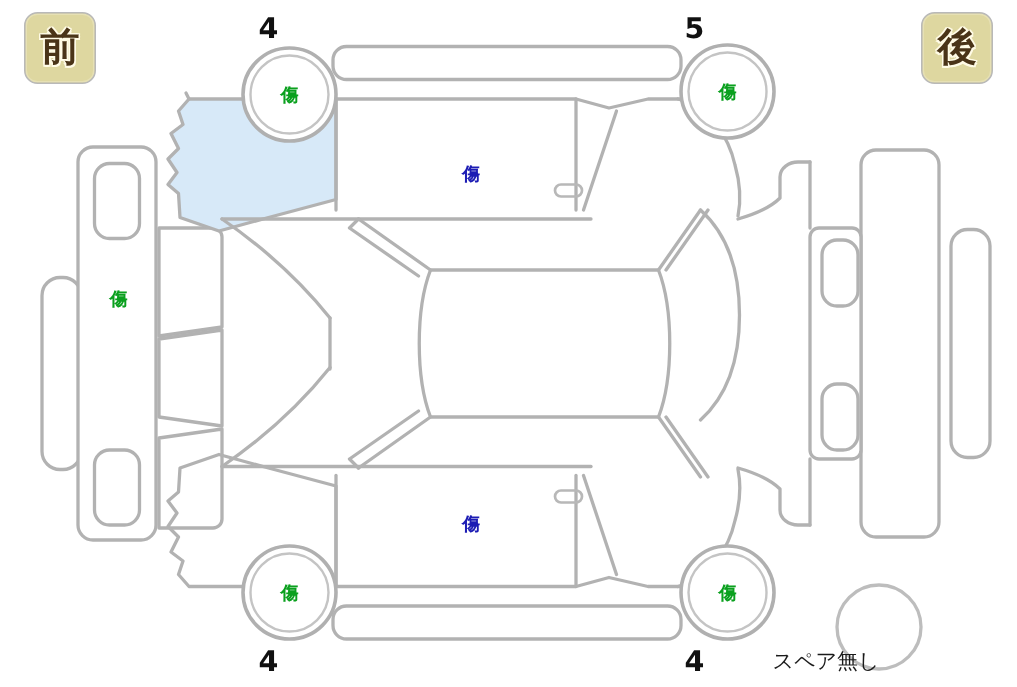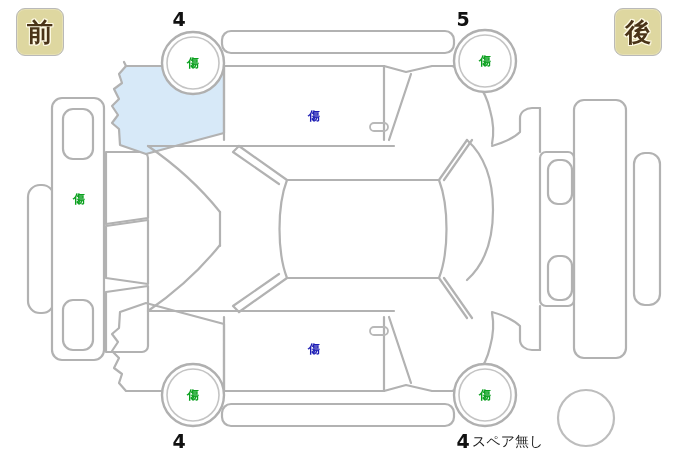--- a/index.html
+++ b/index.html
@@ -242,15 +242,15 @@
 
   <div class="kizu green" style="left:185px; top:57px;">傷</div>
   <div class="kizu green" style="left:477px; top:55px;">傷</div>
   <div class="kizu green" style="left:185px; top:389px;">傷</div>
   <div class="kizu green" style="left:477px; top:389px;">傷</div>
 
   <div class="kizu green" style="left:71px; top:193px;">傷</div>
   <div class="kizu blue" style="left:306px; top:110px;">傷</div>
   <div class="kizu blue" style="left:306px; top:343px;">傷</div>
 
-  <div class="note" style="left:472px; top:434px;">スペア無し</div>
+  <div class="note" style="left:515px; top:434px;">スペア無し</div>
 
 </div>
 
 </body></html>

